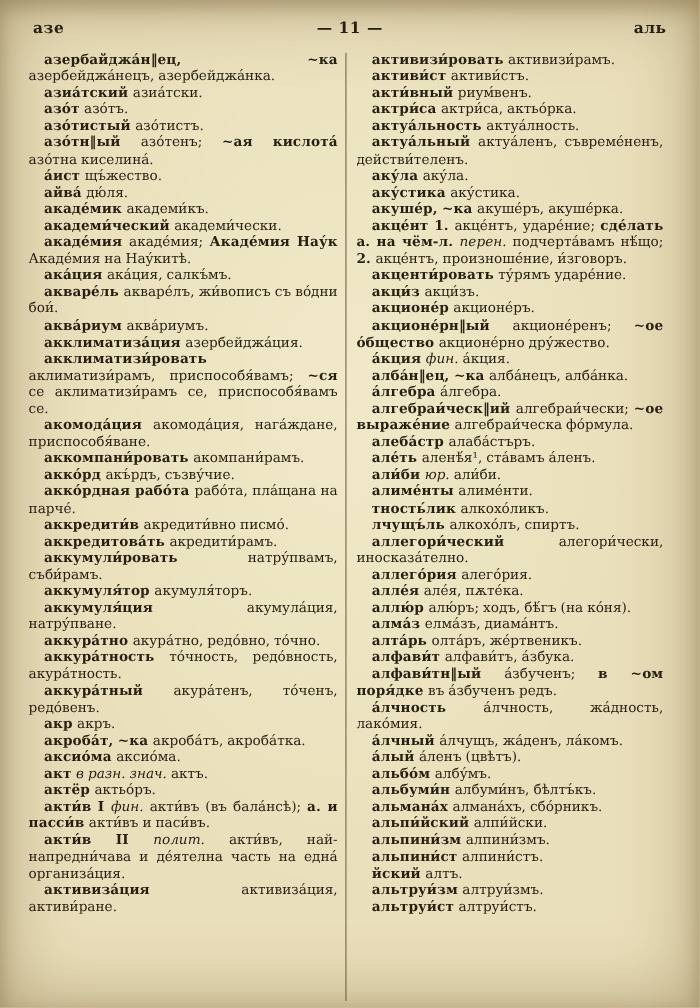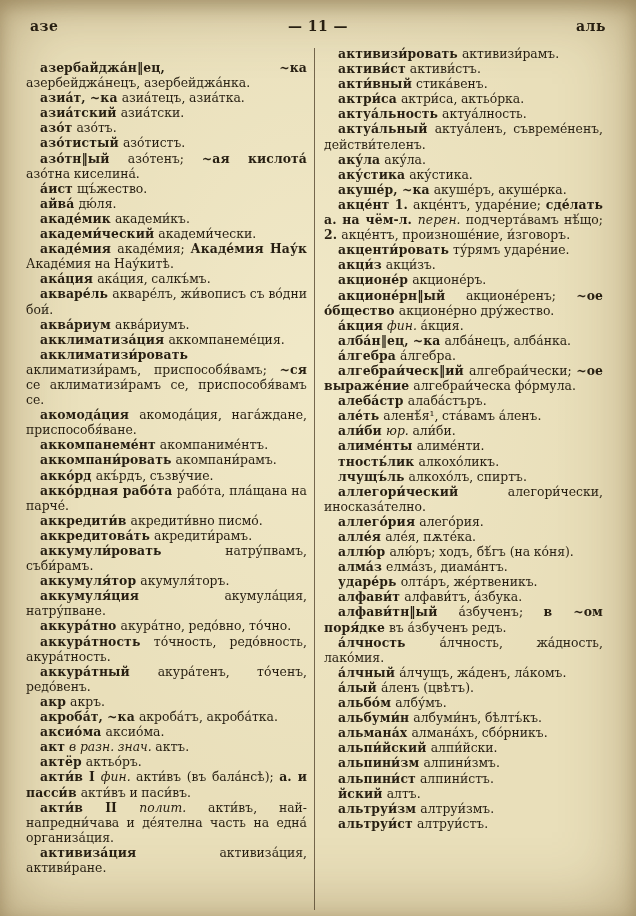--- a/index.html
+++ b/index.html
@@ -35,21 +35,21 @@
   .pagenum{flex:1;text-align:center;font-size:14px;font-weight:bold;}
   .columns{
     display:flex;
     padding:6px 24px 0 26px;
     height:870px;
   }
   .col{
     width:288px;
     overflow:hidden;
   }
-  .col.left{padding-right:7px;margin-top:14px;}
+  .col.left{padding-right:7px;}
   .col.right{padding-left:9px;}
   .divider{
     width:1px;
     background:linear-gradient(#4c3d26,#4c3d26);
     opacity:.75;
     margin-top:2px;
   }
   p.entry{
     font-size:12.4px;
     line-height:15.1px;
@@ -66,37 +66,35 @@
 
 <div class="page">
   <header class="running-head">
     <span class="guide left">азе</span>
     <span class="pagenum">— 11 —</span>
     <span class="guide right">аль</span>
   </header>
   <div class="columns">
     <div class="col left">
         <p class="entry"><b>азербайджа́н‖ец, ~ка </b><span>азербейджа́нецъ, азербейджа́нка.</span></p>
-        <p class="entry"><b>азиа́т, ~ка </b><span>азиа́тецъ, азиа́тка.</span></p>
         <p class="entry"><b>азиа́тский </b><span>азиа́тски.</span></p>
         <p class="entry"><b>азо́т </b><span>азо́тъ.</span></p>
         <p class="entry"><b>азо́тистый </b><span>азо́тистъ.</span></p>
         <p class="entry"><b>азо́тн‖ый </b><span>азо́тенъ; </span><b>~ая кислота́ </b><span>азо́тна киселина́.</span></p>
         <p class="entry"><b>а́ист </b><span>щъ́жество.</span></p>
         <p class="entry"><b>айва́ </b><span>дю́ля.</span></p>
         <p class="entry"><b>акаде́мик </b><span>академи́къ.</span></p>
         <p class="entry"><b>академи́ческий </b><span>академи́чески.</span></p>
         <p class="entry"><b>акаде́мия </b><span>акаде́мия; </span><b>Акаде́мия Нау́к </b><span>Акаде́мия на Нау́китѣ.</span></p>
         <p class="entry"><b>ака́ция </b><span>ака́ция, салкъ́мъ.</span></p>
         <p class="entry"><b>акваре́ль </b><span>акваре́лъ, жи́вописъ съ во́дни бои́.</span></p>
         <p class="entry"><b>аква́риум </b><span>аква́риумъ.</span></p>
-        <p class="entry"><b>акклиматиза́ция </b><span>аккомпанеме́ция.</span></p>
+        <p class="entry"><b>акклиматиза́ция </b><span>азербейджа́ция.</span></p>
         <p class="entry"><b>акклиматизи́ровать </b><span>аклиматизи́рамъ, приспособя́вамъ; </span><b>~ся </b><span>се аклиматизи́рамъ се, приспособя́вамъ се.</span></p>
         <p class="entry"><b>акомода́ция </b><span>акомода́ция, нага́ждане, приспособя́ване.</span></p>
-        <p class="entry"><b>аккомпанеме́нт </b><span>акомпаниме́нтъ.</span></p>
         <p class="entry"><b>аккомпани́ровать </b><span>акомпани́рамъ.</span></p>
         <p class="entry"><b>акко́рд </b><span>акъ́рдъ, съзву́чие.</span></p>
         <p class="entry"><b>акко́рдная рабо́та </b><span>рабо́та, пла́щана на парче́.</span></p>
         <p class="entry"><b>аккредити́в </b><span>акредити́вно писмо́.</span></p>
         <p class="entry"><b>аккредитова́ть </b><span>акредити́рамъ.</span></p>
         <p class="entry"><b>аккумули́ровать </b><span>натру́пвамъ, съби́рамъ.</span></p>
         <p class="entry"><b>аккумуля́тор </b><span>акумуля́торъ.</span></p>
         <p class="entry"><b>аккумуля́ция </b><span>акумула́ция, натру́пване.</span></p>
         <p class="entry"><b>аккура́тно </b><span>акура́тно, редо́вно, то́чно.</span></p>
         <p class="entry"><b>аккура́тность </b><span>то́чность, редо́вность, акура́тность.</span></p>
@@ -107,21 +105,21 @@
         <p class="entry"><b>акт </b><i>в разн. знач. </i><span>актъ.</span></p>
         <p class="entry"><b>актёр </b><span>актьо́ръ.</span></p>
         <p class="entry"><b>акти́в I </b><i>фин. </i><span>акти́въ (въ бала́нсѣ); </span><b>а. и пасси́в </b><span>акти́въ и паси́въ.</span></p>
         <p class="entry"><b>акти́в II </b><i>полит. </i><span>акти́въ, най-напредни́чава и де́ятелна часть на една́ организа́ция.</span></p>
         <p class="entry"><b>активиза́ция </b><span>активиза́ция, активи́ране.</span></p>
       </div>
     <div class="divider"></div>
     <div class="col right">
         <p class="entry"><b>активизи́ровать </b><span>активизи́рамъ.</span></p>
         <p class="entry"><b>активи́ст </b><span>активи́стъ.</span></p>
-        <p class="entry"><b>акти́вный </b><span>стика́венъ.</span></p>
+        <p class="entry"><b>акти́вный </b><span>риум́венъ.</span></p>
         <p class="entry"><b>актри́са </b><span>актри́са, актьо́рка.</span></p>
         <p class="entry"><b>актуа́льность </b><span>актуа́лность.</span></p>
         <p class="entry"><b>актуа́льный </b><span>актуа́ленъ, съвреме́ненъ, действи́теленъ.</span></p>
         <p class="entry"><b>аку́ла </b><span>аку́ла.</span></p>
         <p class="entry"><b>аку́стика </b><span>аку́стика.</span></p>
         <p class="entry"><b>акуше́р, ~ка </b><span>акуше́ръ, акуше́рка.</span></p>
         <p class="entry"><b>акце́нт 1. </b><span>акце́нтъ, ударе́ние; </span><b>сде́лать а. на чём-л. </b><i>перен. </i><span>подчерта́вамъ нѣ́що; </span><b>2. </b><span>акце́нтъ, произноше́ние, и́зговоръ.</span></p>
         <p class="entry"><b>акценти́ровать </b><span>ту́рямъ ударе́ние.</span></p>
         <p class="entry"><b>акци́з </b><span>акци́зъ.</span></p>
         <p class="entry"><b>акционе́р </b><span>акционе́ръ.</span></p>
@@ -134,21 +132,21 @@
         <p class="entry"><b>але́ть </b><span>аленѣ́я¹, ста́вамъ а́ленъ.</span></p>
         <p class="entry"><b>али́би </b><i>юр. </i><span>али́би.</span></p>
         <p class="entry"><b>алиме́нты </b><span>алиме́нти.</span></p>
         <p class="entry"><b>тность́лик </b><span>алкохо́ликъ.</span></p>
         <p class="entry"><b>лчущъ́ль </b><span>алкохо́лъ, спиртъ.</span></p>
         <p class="entry"><b>аллегори́ческий </b><span>алегори́чески, иносказа́телно.</span></p>
         <p class="entry"><b>аллего́рия </b><span>алего́рия.</span></p>
         <p class="entry"><b>алле́я </b><span>але́я, пѫте́ка.</span></p>
         <p class="entry"><b>аллю́р </b><span>алю́ръ; ходъ, бѣ́гъ (на ко́ня).</span></p>
         <p class="entry"><b>алма́з </b><span>елма́зъ, диама́нтъ.</span></p>
-        <p class="entry"><b>ударе́рь </b><span>олта́ръ, же́ртвеникъ.</span></p>
+        <p class="entry"><b>алта́рь </b><span>олта́ръ, же́ртвеникъ.</span></p>
         <p class="entry"><b>алфави́т </b><span>алфави́тъ, а́збука.</span></p>
         <p class="entry"><b>алфави́тн‖ый </b><span>а́збученъ; </span><b>в ~ом поря́дке </b><span>въ а́збученъ редъ.</span></p>
         <p class="entry"><b>а́лчность </b><span>а́лчность, жа́дность, лако́мия.</span></p>
         <p class="entry"><b>а́лчный </b><span>а́лчущъ, жа́денъ, ла́комъ.</span></p>
         <p class="entry"><b>а́лый </b><span>а́ленъ (цвѣтъ).</span></p>
         <p class="entry"><b>альбо́м </b><span>албу́мъ.</span></p>
         <p class="entry"><b>альбуми́н </b><span>албуми́нъ, бѣлтъ́къ.</span></p>
         <p class="entry"><b>альмана́х </b><span>алмана́хъ, сбо́рникъ.</span></p>
         <p class="entry"><b>альпи́йский </b><span>алпи́йски.</span></p>
         <p class="entry"><b>альпини́зм </b><span>алпини́змъ.</span></p>

